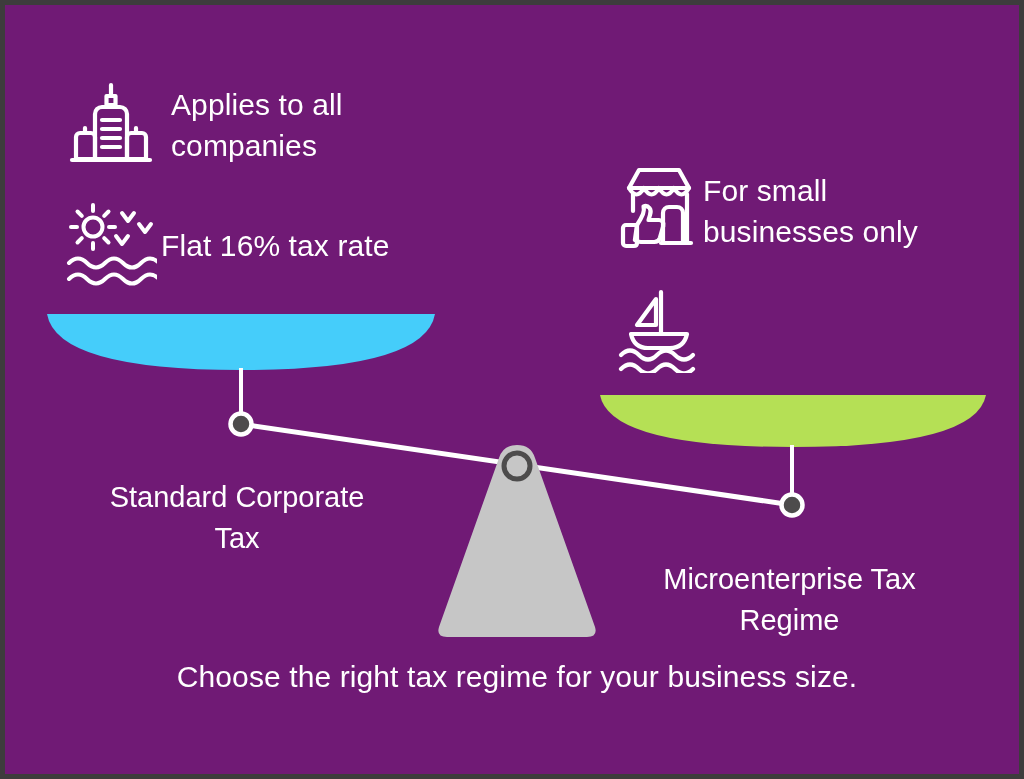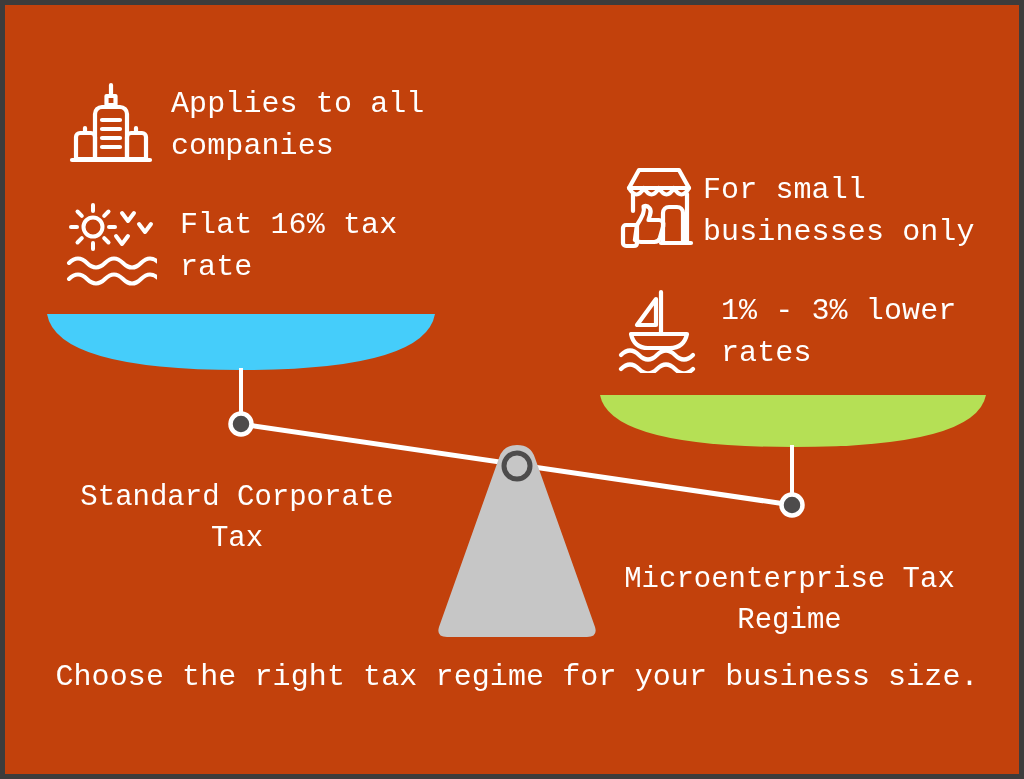--- a/index.html
+++ b/index.html
@@ -35,21 +35,21 @@
     font-size: 30px;
     line-height: 1.38;
     letter-spacing: .1px;
     white-space: pre-line;
   }
 
   #feat-companies { left: 64px;  top: 76px;  width: 400px; }
   #feat-companies .ftext { margin-left: 18px; margin-top: -2px; }
 
   #feat-flatrate  { left: 60px;  top: 192px; width: 400px; }
-  #feat-flatrate  .ftext { margin-left: 23px; }
+  #feat-flatrate  .ftext { margin-left: 4px; }
 
   #feat-small     { left: 610px; top: 158px; width: 400px; }
   #feat-small     .ftext { }
 
   #feat-lower     { left: 610px; top: 282px; width: 400px; }
   #feat-lower     .ftext { margin-left: 18px; }
 
   
   #scale-svg {
     position: absolute;
@@ -80,21 +80,21 @@
     width: 1024px;
     text-align: center;
     color: #ffffff;
     font-size: 30px;
     letter-spacing: .1px;
   }
 </style>
 </head>
 <body>
 
-<div id="stage" style="background: #c2410c; border-color: rgb(61, 60, 60); font-family: Liberation Mono, monospace;">
+<div id="stage" style="background: #701a75; border-color: rgb(61, 60, 60);">
 
   <div class="feature" id="feat-companies">
     <span class="ficon">
       <svg width="84" height="86" viewBox="0 0 84 86" fill="none" stroke="#ffffff" stroke-width="4.2" stroke-linecap="round" stroke-linejoin="round">
 
         <line x1="42" y1="4" x2="42" y2="15"></line>
         <rect x="37.5" y="15" width="9" height="9"></rect>
 
         <path d="M26 33 a7 7 0 0 1 7-7 h18 a7 7 0 0 1 7 7 v45 h-32 z"></path>
 
@@ -173,22 +173,20 @@
         <line x1="46" y1="5" x2="46" y2="45"></line>
 
         <path d="M41 12 L22 38 h19 z"></path>
 
         <path d="M16 47 h56 q-3 14 -17 14 h-22 q-14 0 -17 -14 z"></path>
 
         <path d="M6 68 q9 -9 18 0 q9 9 18 0 q9 -9 18 0 q9 9 18 0"></path>
         <path d="M6 82 q9 -9 18 0 q9 9 18 0 q9 -9 18 0 q9 9 18 0"></path>
       </svg>
     </span>
-    <span class="ftext">1% - 3% lower
-rates</span>
   </div>
 
   <svg id="scale-svg" viewBox="0 0 1024 779">
 
     <path fill="#45cdfa" d="M42 309 h388 q-10 56 -194 56 q-184 0 -194 -56 z"></path>
 
     <path fill="#b5e055" d="M595 390 h386 q-10 52 -193 52 q-183 0 -193 -52 z"></path>
 
     <line x1="236" y1="363" x2="236" y2="410" stroke="#ffffff" stroke-width="4"></line>
 

